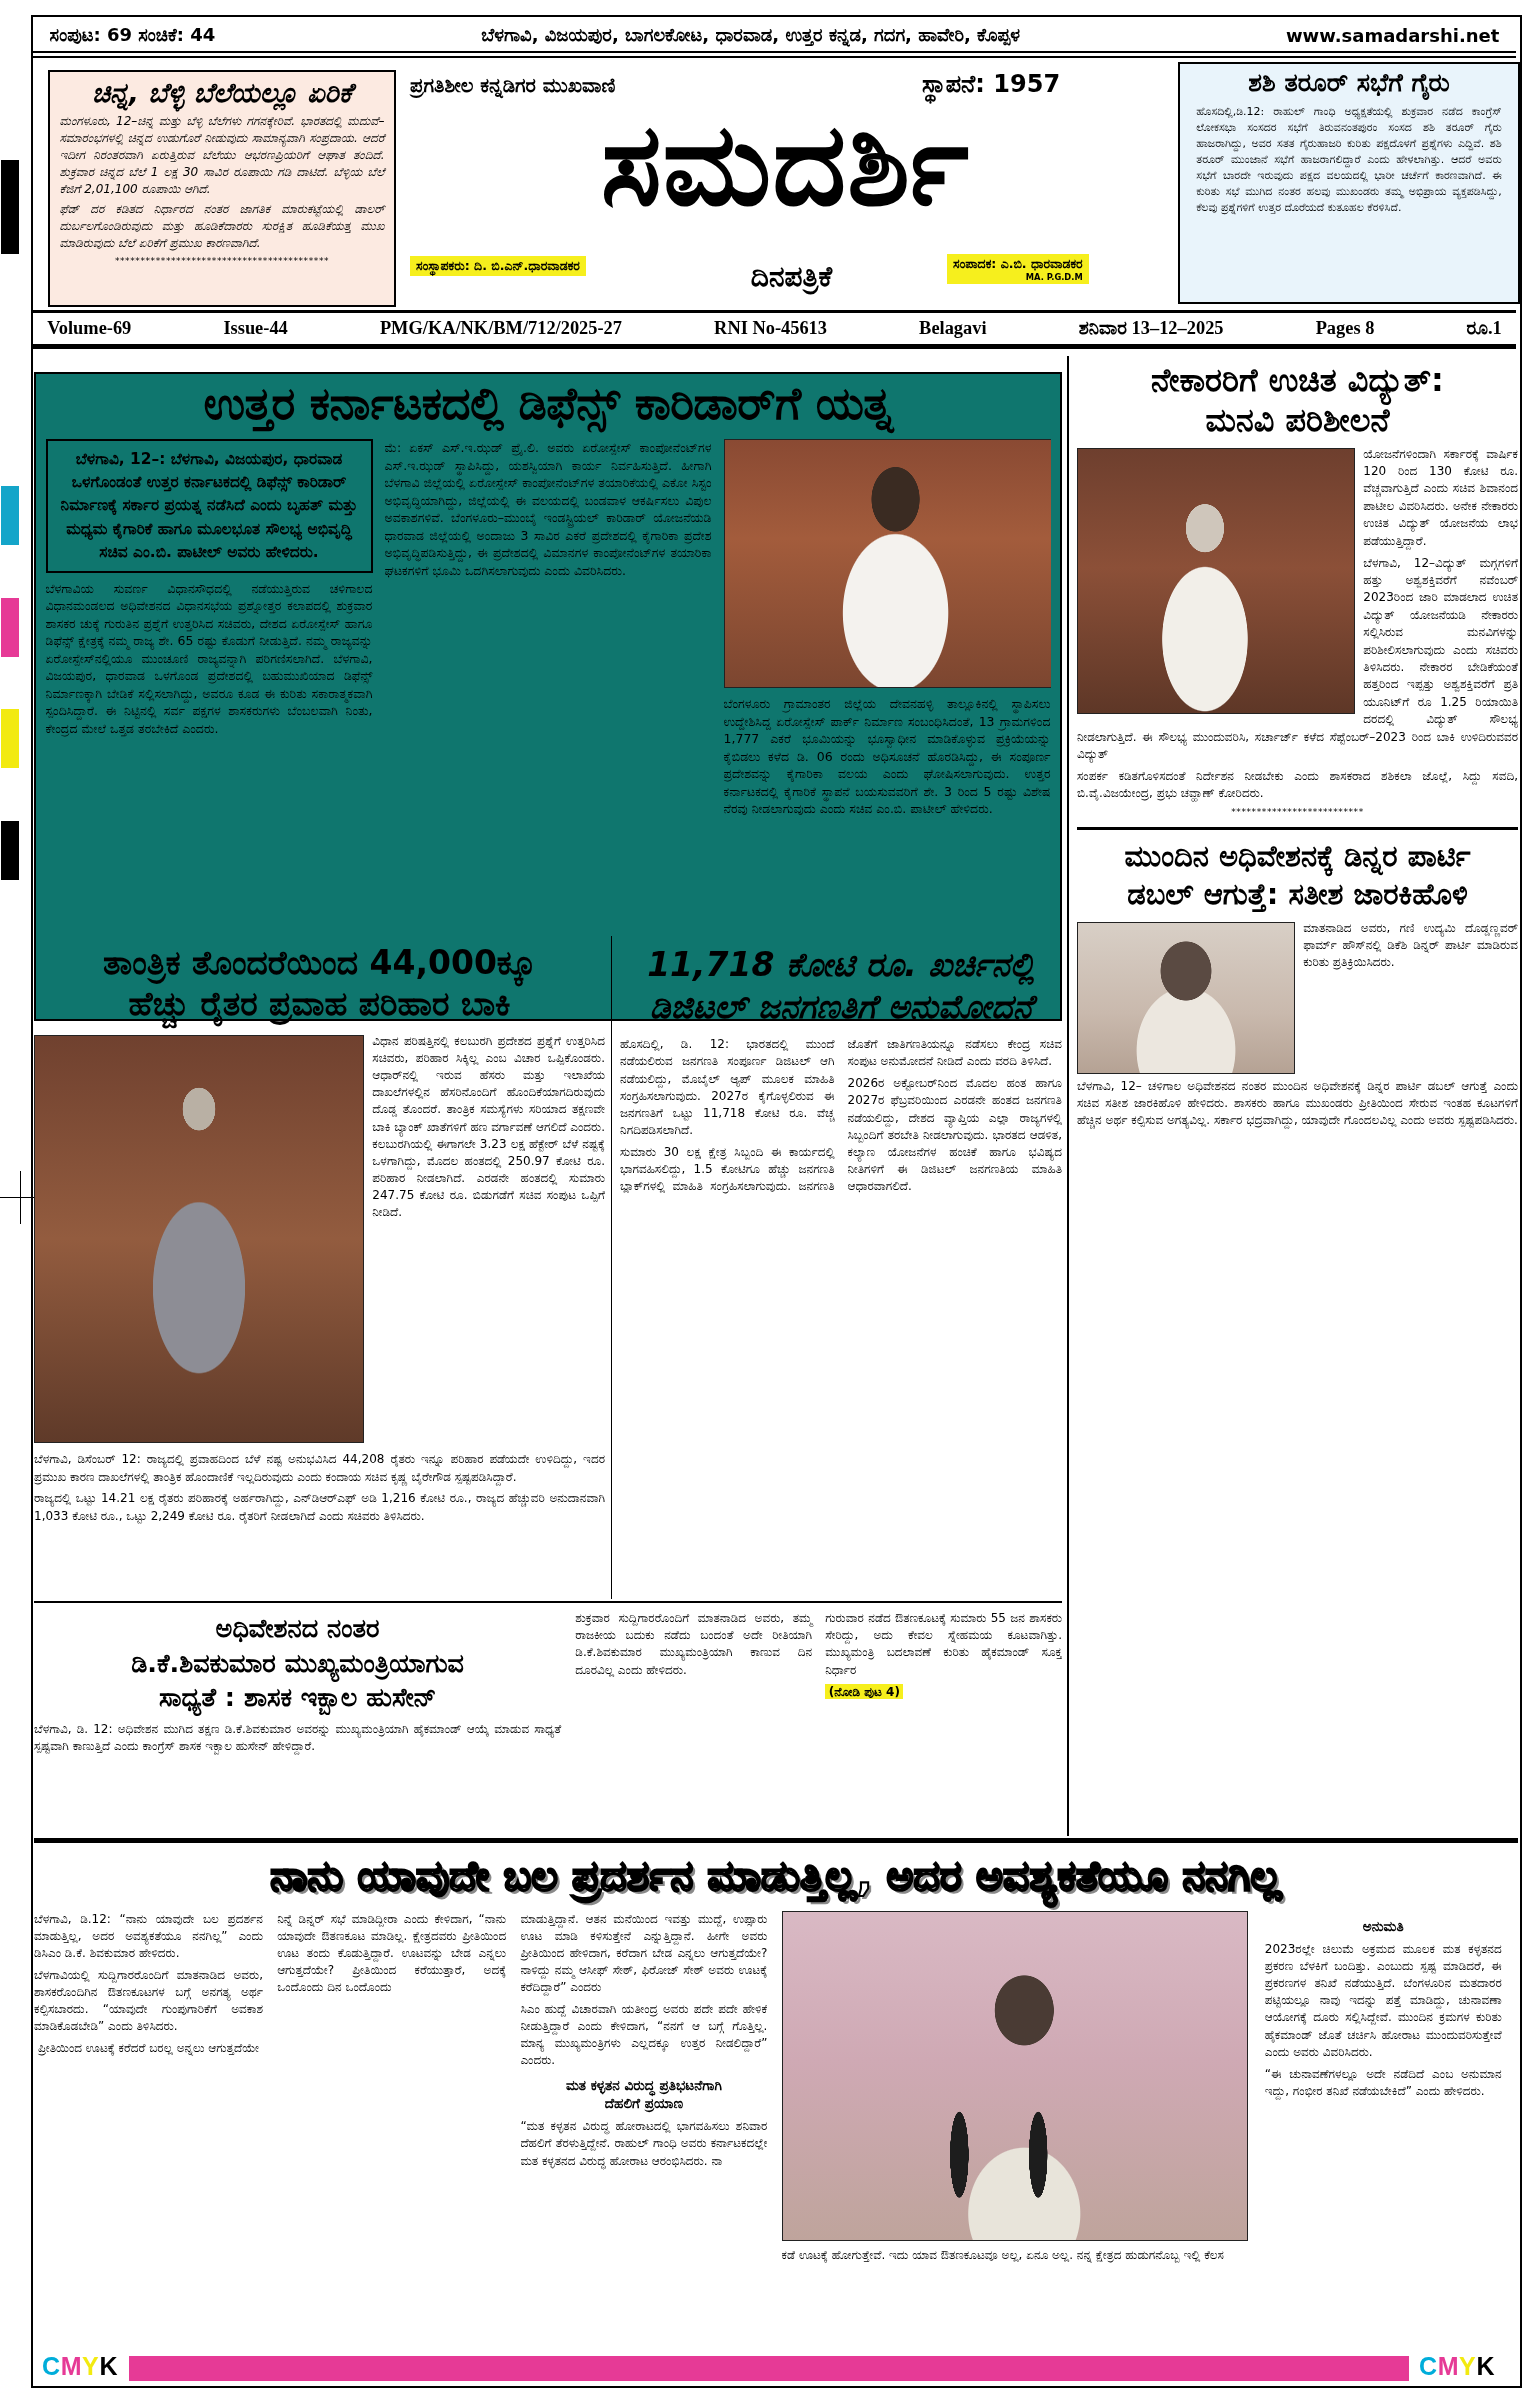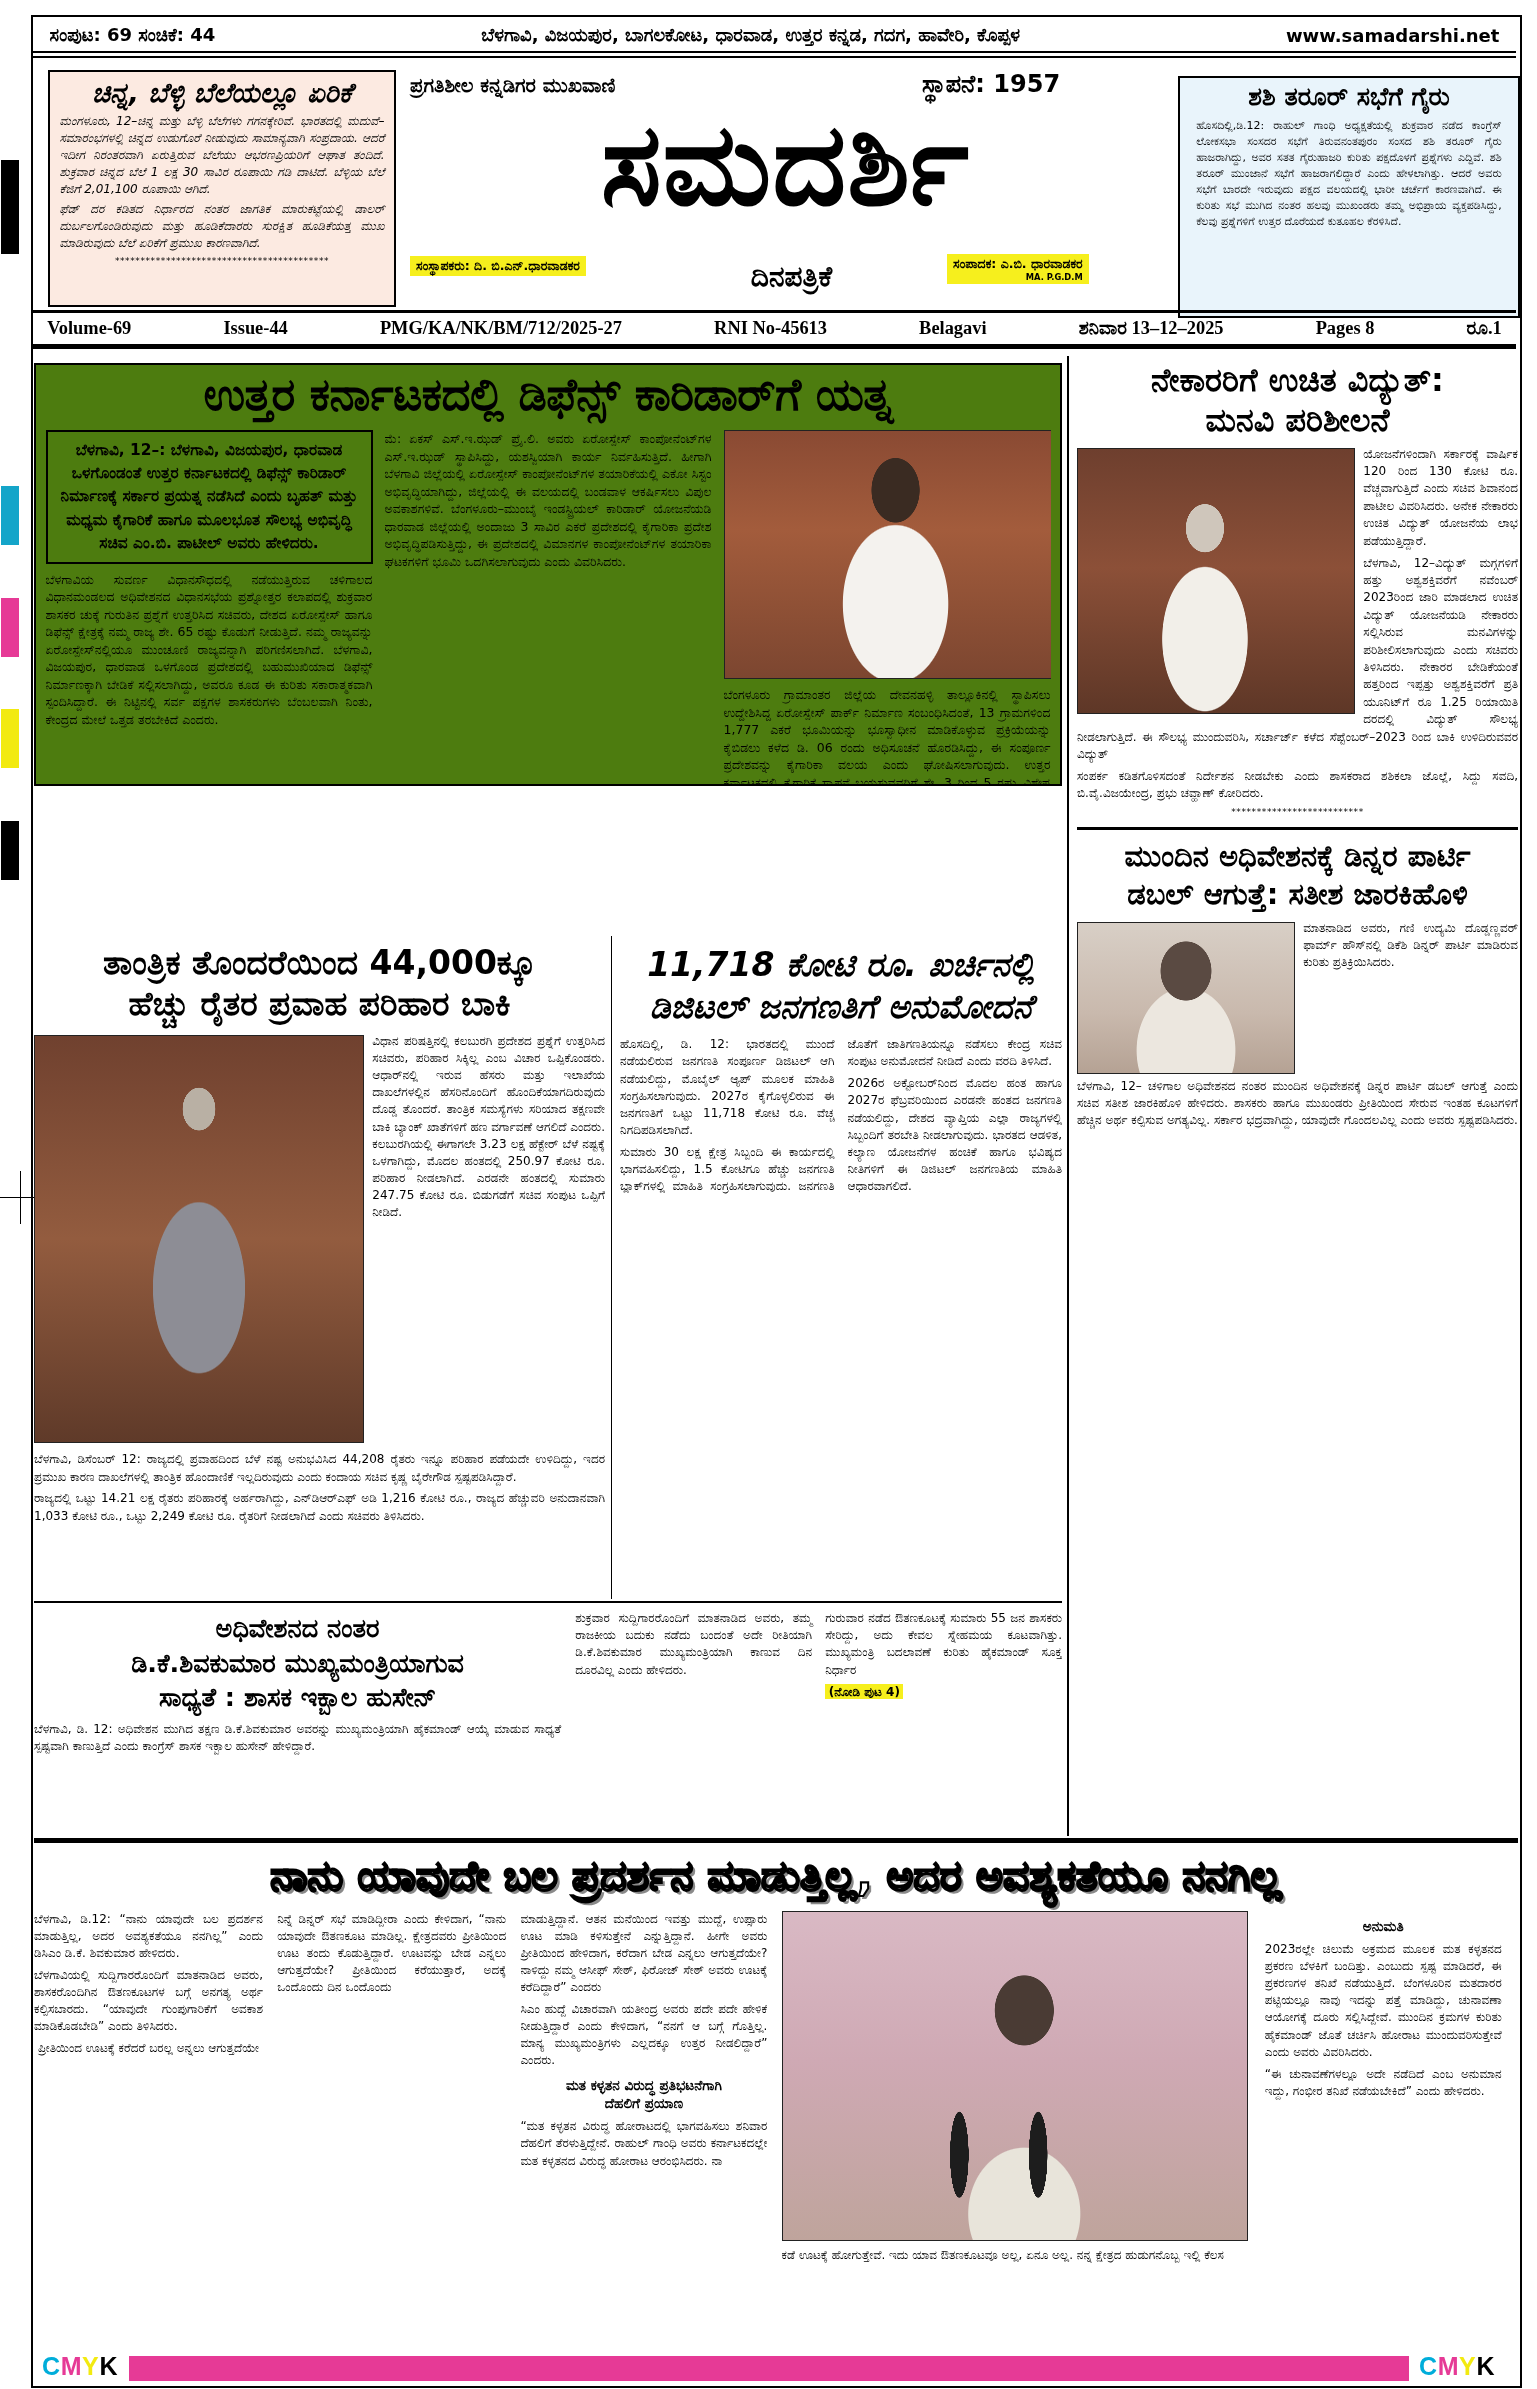--- a/index.html
+++ b/index.html
@@ -25,31 +25,31 @@
   .tagline{position:absolute;left:410px;top:74px;font-size:19.6px;font-weight:bold;}
   .estab{position:absolute;left:922px;top:70px;font-size:24px;font-weight:bold;}
   .logo{position:absolute;left:403px;top:76px;width:765px;height:178px;line-height:178px;
         text-align:center;font-size:114px;font-weight:bold;letter-spacing:1.2px;}
   .founder{position:absolute;left:410px;top:256px;background:#f6ef1d;font-size:12.5px;font-weight:bold;
            padding:1.8px 6px;}
   .dina{position:absolute;left:682px;top:260px;width:219px;text-align:center;font-size:28px;font-weight:bold;}
   .editor{position:absolute;left:947px;top:254px;background:#f6ef1d;font-size:12.5px;font-weight:bold;
           padding:1.8px 6px;text-align:right;}
   .editor small{display:block;font-size:8.3px;text-align:right;}
-  .bluebox{position:absolute;left:1178px;top:76px;width:342px;height:242px;background:#e9f4fb;
+  .bluebox{position:absolute;left:1178px;top:62px;width:342px;height:242px;background:#e9f4fb;
            border:2.4px solid #000;box-sizing:border-box;padding:2.4px 8.3px;overflow:hidden;}
   .bluebox h2{margin:2.4px 0 4.7px;font-size:25px;text-align:center;line-height:1.1;}
   .bluebox p{margin:8px;font-size:11px;line-height:1.45;text-align:justify;}
   
   #infobar{position:absolute;left:33px;top:310px;width:1483px;height:39px;display:flex;
            justify-content:space-between;align-items:center;padding:0 14.2px;box-sizing:border-box;
            border-top:3.6px solid #000;border-bottom:5.3px solid #000;font-weight:bold;font-size:18.4px;
            font-family:"Liberation Serif","DejaVu Serif",serif;}
   
-  #defence{position:absolute;left:34px;top:363px;width:1028px;height:423px;background:#4d7c0f;
+  #defence{position:absolute;left:34px;top:372px;width:1028px;height:649px;background:#0f766e;
            border:2.4px solid #000;box-sizing:border-box;overflow:hidden;}
   #defence h1{margin:6px 4.7px 3.6px;font-size:45px;text-align:center;line-height:1.05;letter-spacing:-0.6px;}
   #defence .cols{display:flex;gap:12px;padding:8.3px 9.5px 0;box-sizing:border-box;}
   #defence .col{width:330px;font-size:12.5px;line-height:1.4;text-align:justify;overflow:hidden;height:458px;}
   .leadbox{border:2.4px solid #000;padding:7.1px 8.3px;font-size:15.4px;font-weight:bold;text-align:center;
            line-height:1.5;margin-bottom:7.1px;}
   
   .photo{border:1.2px solid #222;box-sizing:border-box;}
   .ph-a{background:
         radial-gradient(53px 71px at 52% 24%,#3a2b22 0 45%,transparent 46%),

